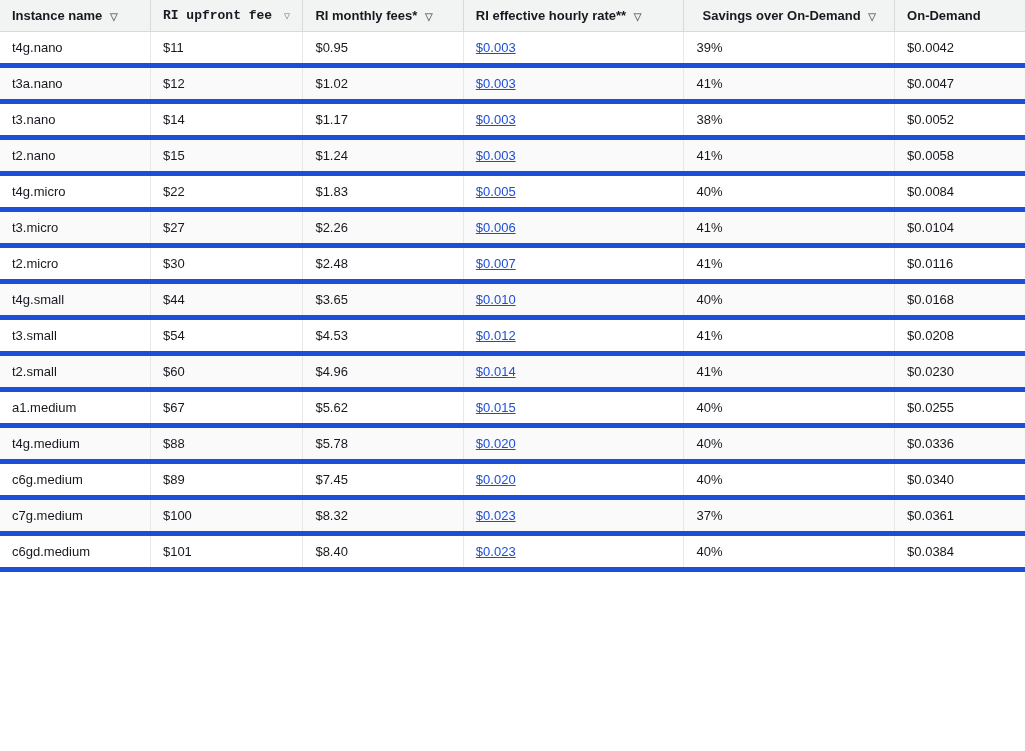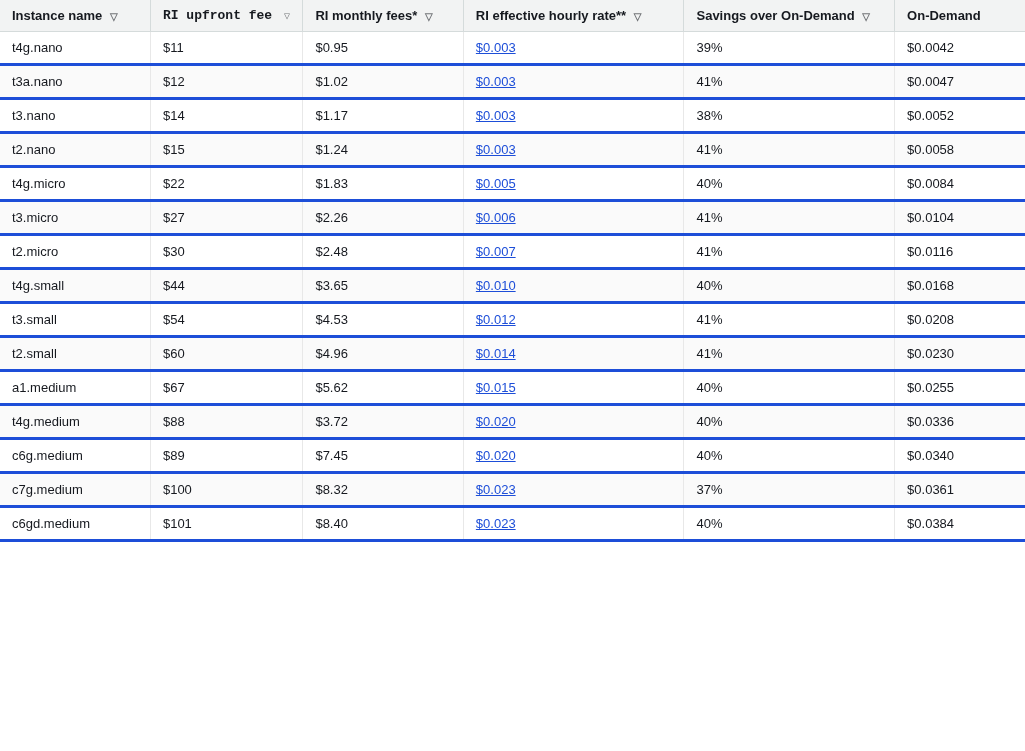--- a/index.html
+++ b/index.html
@@ -29,21 +29,21 @@
       font-size: 13px;
       color: #16191f;
       border-right: 1px solid #d5dbdb;
       white-space: nowrap;
       vertical-align: middle;
     }
     thead th:last-child {
       border-right: none;
     }
     tbody tr {
-      border-bottom: 3px solid #1d4ed8;
+      border-bottom: 5px solid #1d4ed8;
     }
     tbody tr:nth-child(even) {
       background: #fafafa;
     }
     tbody td {
       padding: 8px 12px;
       vertical-align: middle;
       border-right: 1px solid #e8e8e8;
       font-size: 13px;
     }
@@ -57,21 +57,21 @@
       font-size: 10px;
     }
     a {
       color: #1d4ed8;
       text-decoration: underline;
     }
     .col-instance { width: 150px; }
     .col-upfront { width: 150px; font-family: Liberation Mono, monospace; }
     .col-monthly { width: 160px; }
     .col-hourly { width: 220px; margin-top: 44px; }
-    .col-savings { width: 210px; }
+    .col-savings { width: 210px; text-align: center; }
     .col-ondemand { width: 130px; }
   </style>
 </head>
 <body>
 
 <table>
   <thead>
     <tr>
       <th class="col-instance">
         <span>Instance name</span>
@@ -183,21 +183,21 @@
         <td>a1.medium</td>
         <td>$67</td>
         <td>$5.62</td>
         <td><a href="#">$0.015</a></td>
         <td>40%</td>
         <td>$0.0255</td>
       </tr>
       <tr>
         <td>t4g.medium</td>
         <td>$88</td>
-        <td>$3.72</td>
+        <td>$5.78</td>
         <td><a href="#">$0.020</a></td>
         <td>40%</td>
         <td>$0.0336</td>
       </tr>
       <tr>
         <td>c6g.medium</td>
         <td>$89</td>
         <td>$7.45</td>
         <td><a href="#">$0.020</a></td>
         <td>40%</td>

